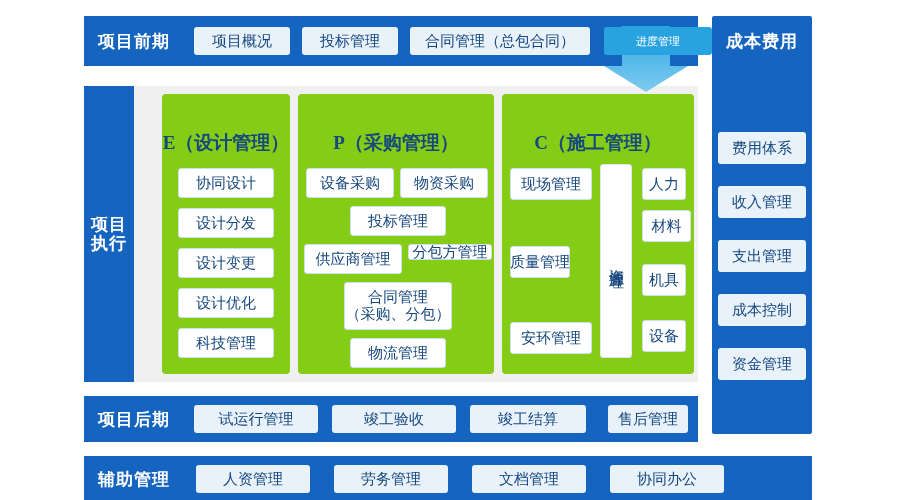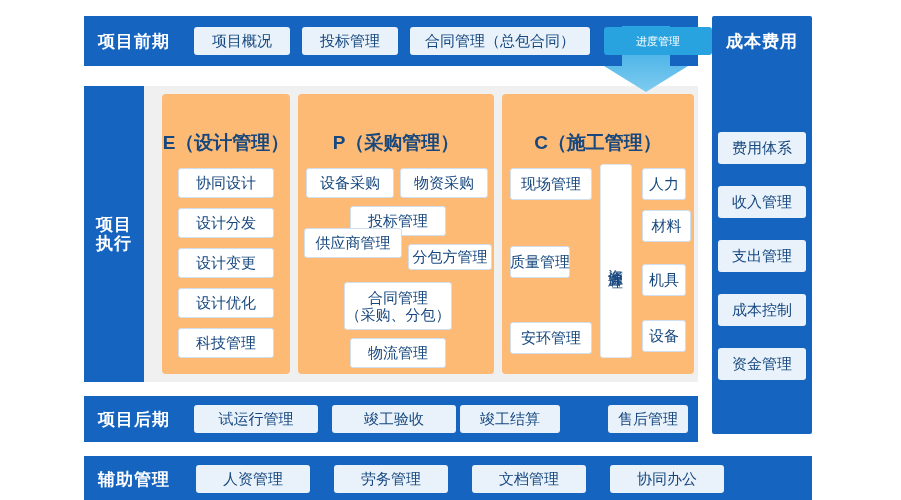--- a/index.html
+++ b/index.html
@@ -139,33 +139,34 @@
     left: 84px;
     top: 86px;
     width: 614px;
     height: 296px;
     background: #f0f0f0;
   }
   #exec-title {
     position: absolute;
     left: 84px;
     top: 86px;
-    width: 60px;
+    width: 50px;
     height: 296px;
     background: #1565c0;
     z-index: 2;
     flex-direction: column;
     line-height: 1.12;
   }
   .epc-card {
     position: absolute;
-    background: #fdba74;
+    background: #84cc16;
     border-radius: 4px;
     box-sizing: border-box;
     z-index: 2;
+    font-family: Liberation Serif, serif;
   }
   .epc-heading {
     position: absolute;
     top: 36px;
     width: 100%;
     text-align: center;
     color: #16477e;
     font-size: 19px;
     font-weight: bold;
   }
@@ -284,22 +285,22 @@
     <div class="wchip" style="position:absolute;left:16px;top:154px;width:96px;height:30px;">设计变更</div>
     <div class="wchip" style="position:absolute;left:16px;top:194px;width:96px;height:30px;">设计优化</div>
     <div class="wchip" style="position:absolute;left:16px;top:234px;width:96px;height:30px;">科技管理</div>
   </div>
 
   <div class="epc-card" style="left:298px;top:94px;width:196px;height:280px;">
     <div class="epc-heading">P（采购管理）</div>
     <div class="wchip" style="position:absolute;left:8px;top:74px;width:88px;height:30px;">设备采购</div>
     <div class="wchip" style="position:absolute;left:102px;top:74px;width:88px;height:30px;">物资采购</div>
     <div class="wchip" style="position:absolute;left:52px;top:112px;width:96px;height:30px;">投标管理</div>
-    <div class="wchip" style="position:absolute;left:6px;top:134px;width:98px;height:30px;">供应商管理</div>
-    <div class="wchip" style="position:absolute;left:110px;top:150px;width:84px;height:26px;">分包方管理</div>
+    <div class="wchip" style="position:absolute;left:6px;top:150px;width:98px;height:30px;">供应商管理</div>
+    <div class="wchip" style="position:absolute;left:110px;top:150px;width:84px;height:16px;">分包方管理</div>
     <div class="wchip two-line" style="position:absolute;left:46px;top:188px;width:108px;height:48px;">
       <span>合同管理</span>
       <span>（采购、分包）</span>
     </div>
     <div class="wchip" style="position:absolute;left:52px;top:244px;width:96px;height:30px;">物流管理</div>
   </div>
 
   <div class="epc-card" style="left:502px;top:94px;width:192px;height:280px;">
     <div class="epc-heading">C（施工管理）</div>
 
@@ -314,21 +315,21 @@
     <div class="wchip" style="position:absolute;left:140px;top:74px;width:44px;height:32px;">人力</div>
     <div class="wchip" style="position:absolute;left:140px;top:116px;width:49px;height:32px;">材料</div>
     <div class="wchip" style="position:absolute;left:140px;top:170px;width:44px;height:32px;">机具</div>
     <div class="wchip" style="position:absolute;left:140px;top:226px;width:44px;height:32px;">设备</div>
   </div>
 
   <div class="panel" id="post-bar">
     <div class="blue-label" id="post-title">项目后期</div>
     <div class="chip post-chip" style="left:110px;width:124px;">试运行管理</div>
     <div class="chip post-chip" style="left:248px;width:124px;">竣工验收</div>
-    <div class="chip post-chip" style="left:376px;width:100px;">竣工结算</div>
+    <div class="chip post-chip" style="left:386px;width:116px;">竣工结算</div>
     <div class="chip post-chip" style="left:524px;width:80px;">售后管理</div>
   </div>
 
   <div class="panel" id="aux-bar">
     <div class="blue-label" id="aux-title">辅助管理</div>
     <div class="chip aux-chip" style="left:112px;width:114px;">人资管理</div>
     <div class="chip aux-chip" style="left:250px;width:114px;">劳务管理</div>
     <div class="chip aux-chip" style="left:388px;width:114px;">文档管理</div>
     <div class="chip aux-chip" style="left:526px;width:114px;">协同办公</div>
   </div>

